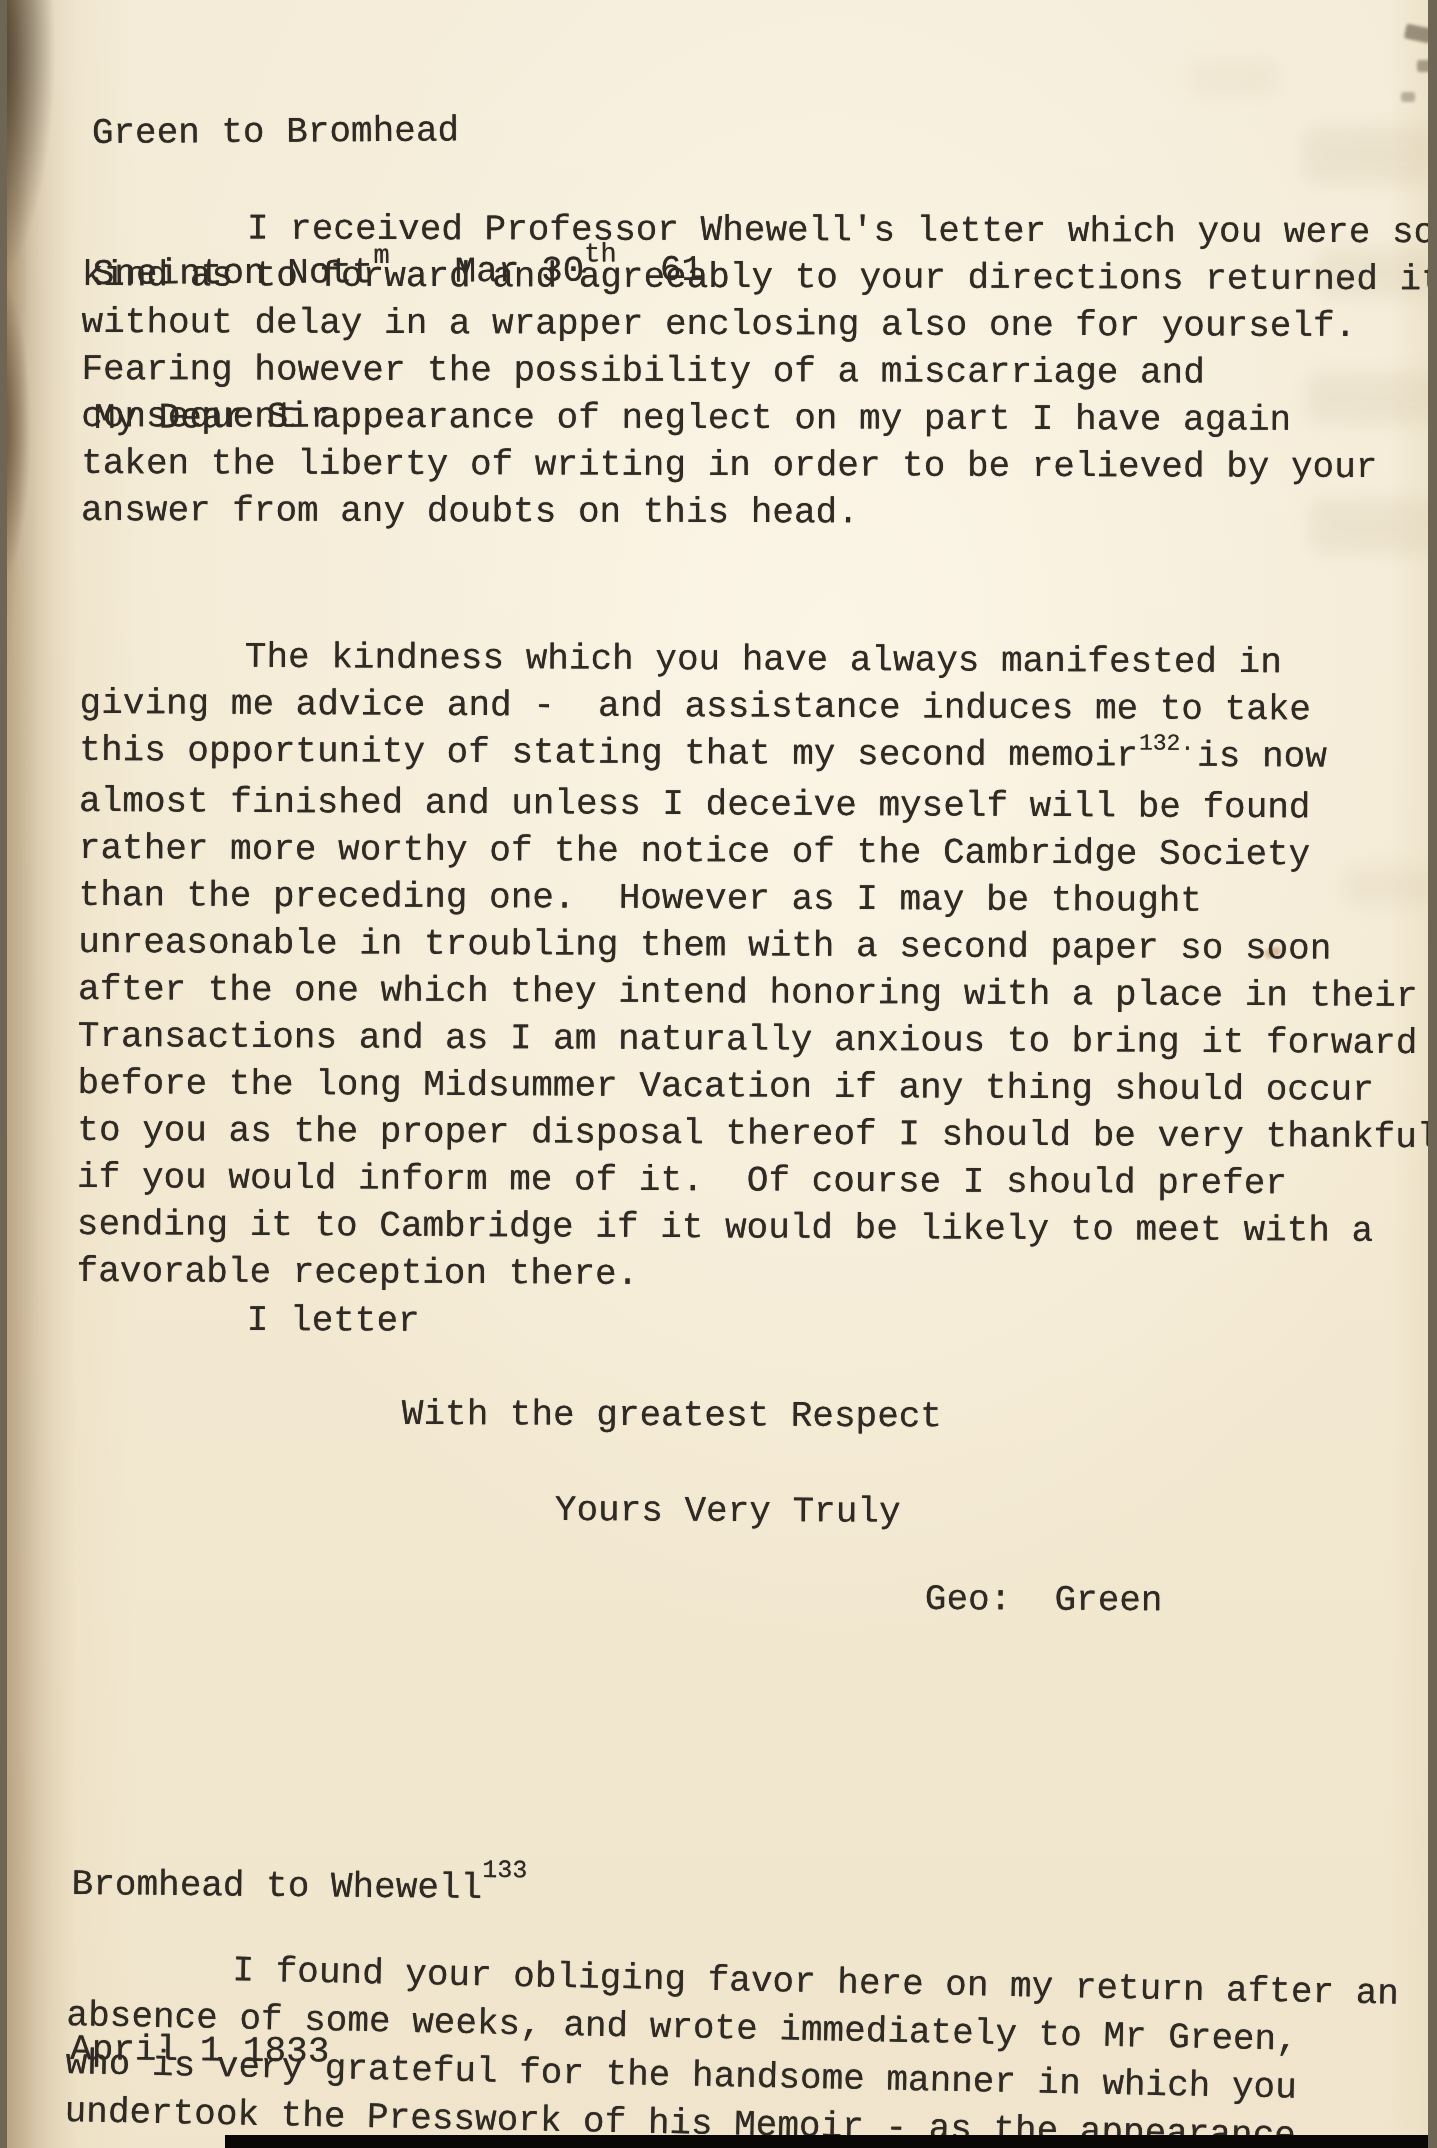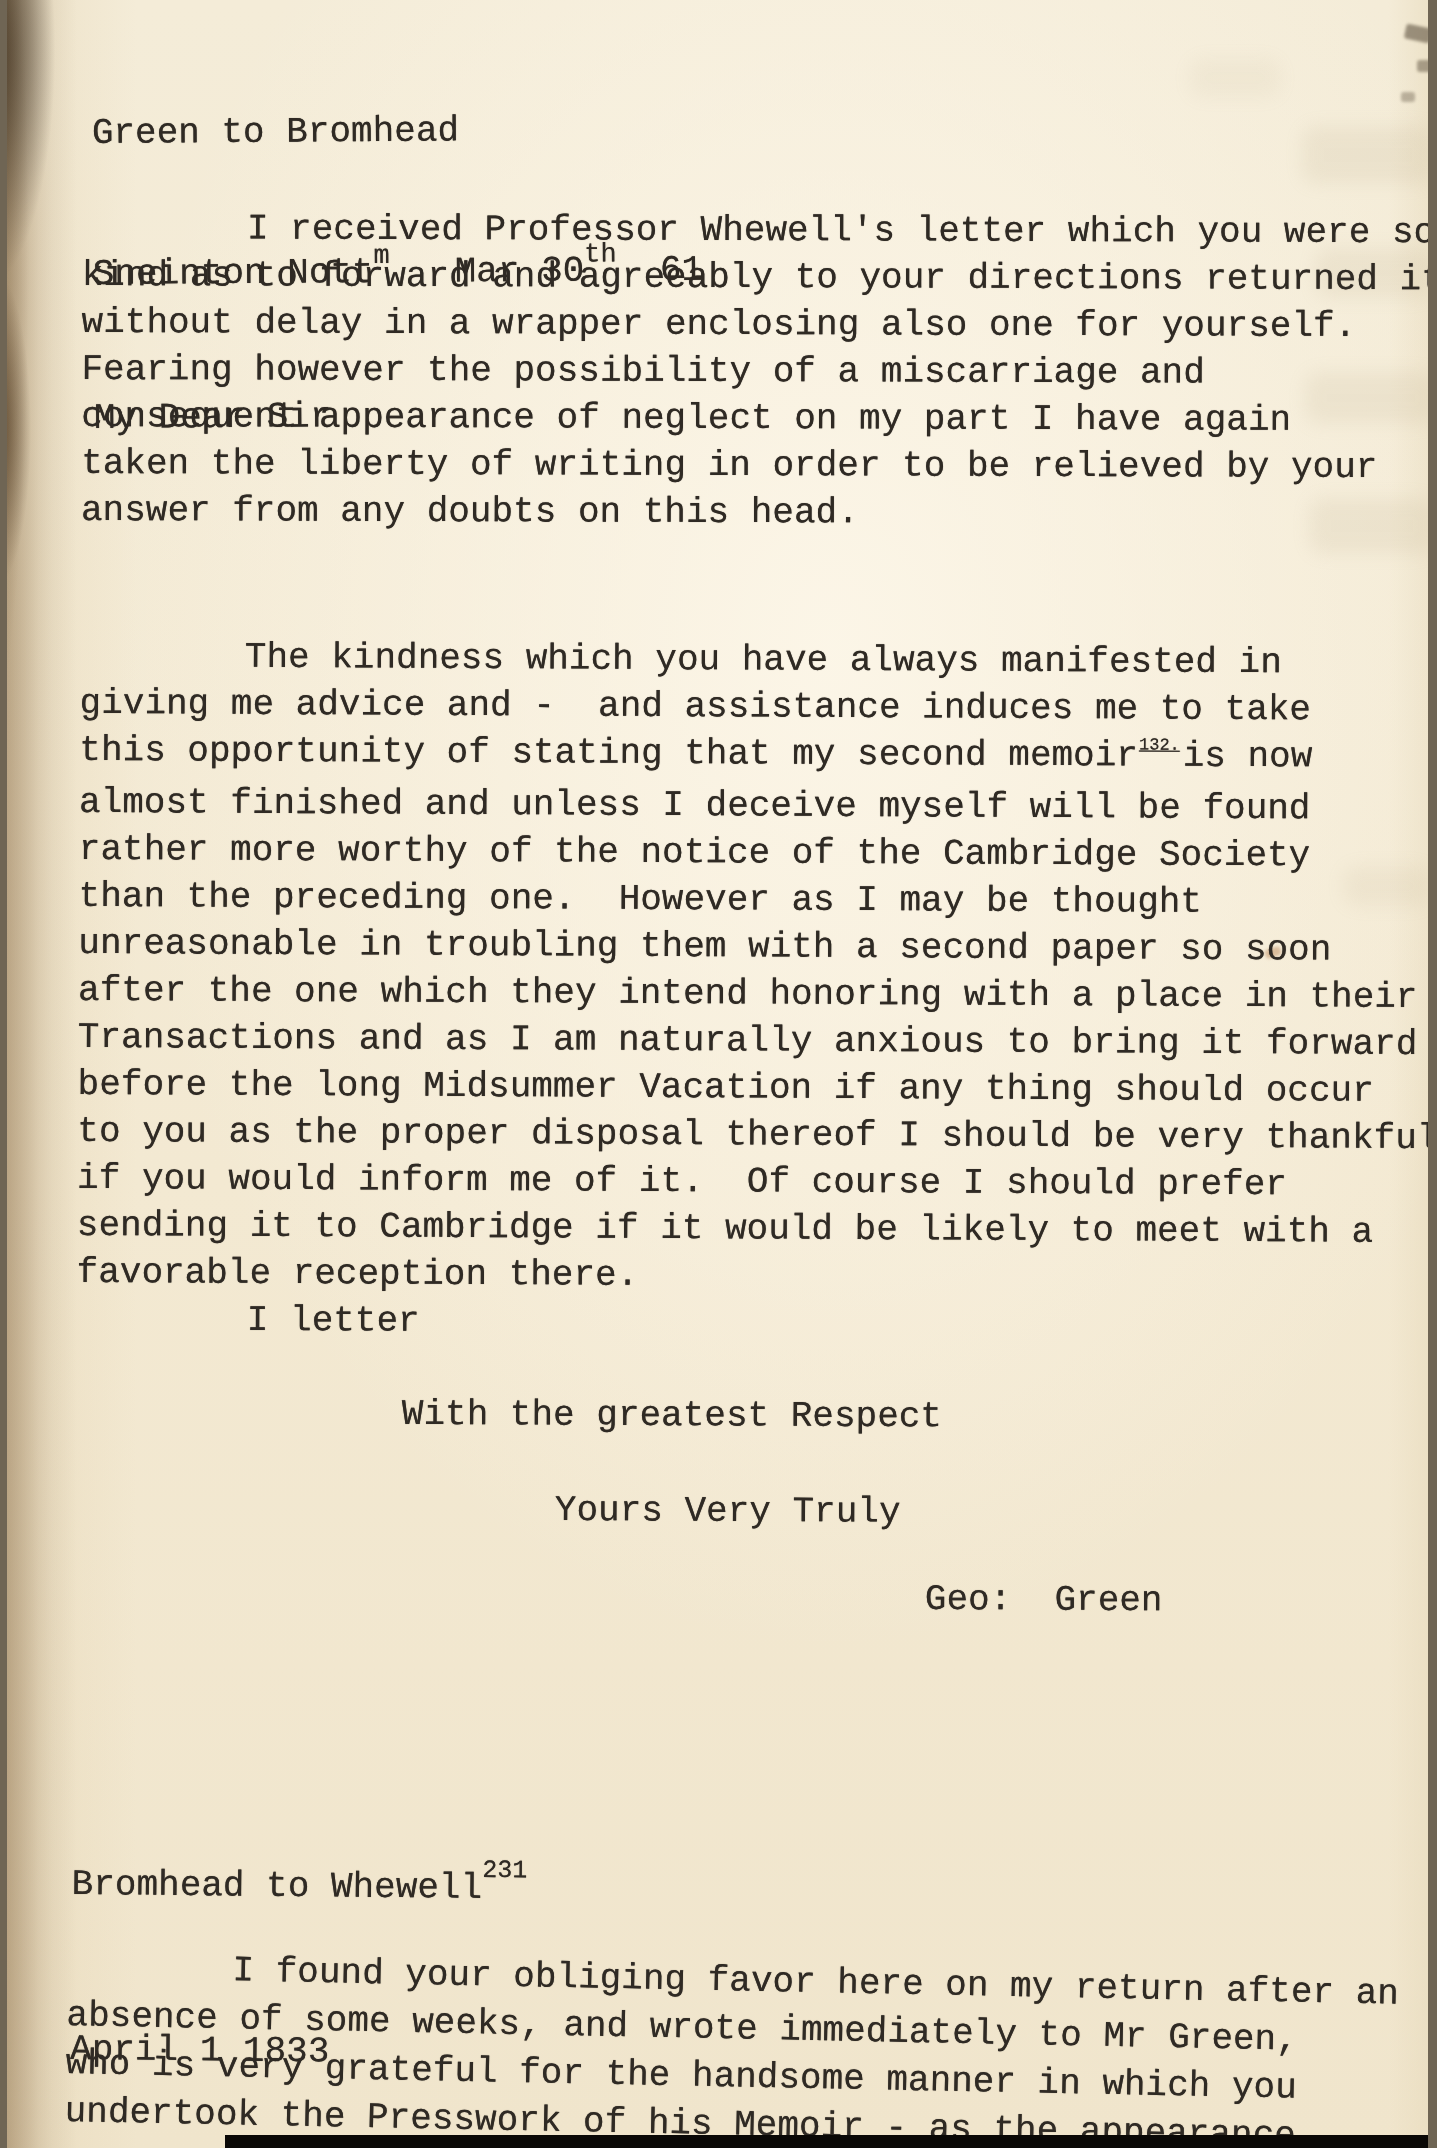--- a/index.html
+++ b/index.html
@@ -54,21 +54,21 @@
   .para1 .tline:first-child,.para2 .tline:first-child,.para3 .tline:first-child{text-indent:165px;}
   .remain{top:1297px;left:240px;transform:rotate(.25deg);}
   .respect{top:1391px;left:395px;transform:rotate(.25deg);}
   .truly{top:1487px;left:548px;transform:rotate(.3deg);}
   .sign{top:1576px;left:918px;transform:rotate(.3deg);}
   .letterhead2{top:1750px;left:66px;line-height:54px;transform:rotate(.55deg);}
   .para3{top:1944px;left:61px;line-height:48px;transform:rotate(1.15deg);}
 
   sup.ds{font-size:27px;vertical-align:baseline;position:relative;top:-19px;}
   sup.hs{font-size:25px;vertical-align:baseline;position:relative;top:-21px;}
-  sup.fnsup{font-size:17px;vertical-align:baseline;position:relative;top:-16px;margin:0 3px 0 1px;text-decoration:underline;}
+  sup.fnsup{font-size:23px;vertical-align:baseline;position:relative;top:-16px;margin:0 3px 0 1px;}
 </style>
 </head>
 <body>
 
 <div class="page">
 
   <div class="gutter-dark"></div>
   <div class="gutter-soft"></div>
 
   <div class="ghost g1"></div>
@@ -90,21 +90,21 @@
 
   <div class="tb para1"><div class="tline">I received Professor Whewell's letter which you were so</div><div class="tline">kind as to forward and agreeably to your directions returned it</div><div class="tline">without delay in a wrapper enclosing also one for yourself.</div><div class="tline">Fearing however the possibility of a miscarriage and</div><div class="tline">consequent appearance of neglect on my part I have again</div><div class="tline">taken the liberty of writing in order to be relieved by your</div><div class="tline">answer from any doubts on this head.</div></div>
   <div class="tb para2"><div class="tline">The kindness which you have always manifested in</div><div class="tline">giving me advice and -  and assistance induces me to take</div><div class="tline"><span>this opportunity of stating that my second memoir</span><sup class="fnsup">132.</sup><span>is now</span></div><div class="tline">almost finished and unless I deceive myself will be found</div><div class="tline">rather more worthy of the notice of the Cambridge Society</div><div class="tline">than the preceding one.  However as I may be thought</div><div class="tline">unreasonable in troubling them with a second paper so soon</div><div class="tline">after the one which they intend honoring with a place in their</div><div class="tline">Transactions and as I am naturally anxious to bring it forward</div><div class="tline">before the long Midsummer Vacation if any thing should occur</div><div class="tline">to you as the proper disposal thereof I should be very thankful</div><div class="tline">if you would inform me of it.  Of course I should prefer</div><div class="tline">sending it to Cambridge if it would be likely to meet with a</div><div class="tline">favorable reception there.</div></div>
 
   <div class="tb remain">I letter</div>
   <div class="tb respect">With the greatest Respect</div>
   <div class="tb truly">Yours Very Truly</div>
   <div class="tb sign">Geo:  Green</div>
 
   <div class="tb letterhead2">
-    <div class="tline"><span>Bromhead to Whewell</span><sup class="hs">231</sup></div>
+    <div class="tline"><span>Bromhead to Whewell</span><sup class="hs">133</sup></div>
     <div class="tline">April 1 1833</div>
     
   </div>
 
   <div class="tb para3"><div class="tline">I found your obliging favor here on my return after an</div><div class="tline">absence of some weeks, and wrote immediately to Mr Green,</div><div class="tline">who is very grateful for the handsome manner in which you</div><div class="tline">undertook the Presswork of his Memoir - as the appearance</div></div>
 
   <div class="bottom-bar"></div>
 </div>
 
 </body></html>

